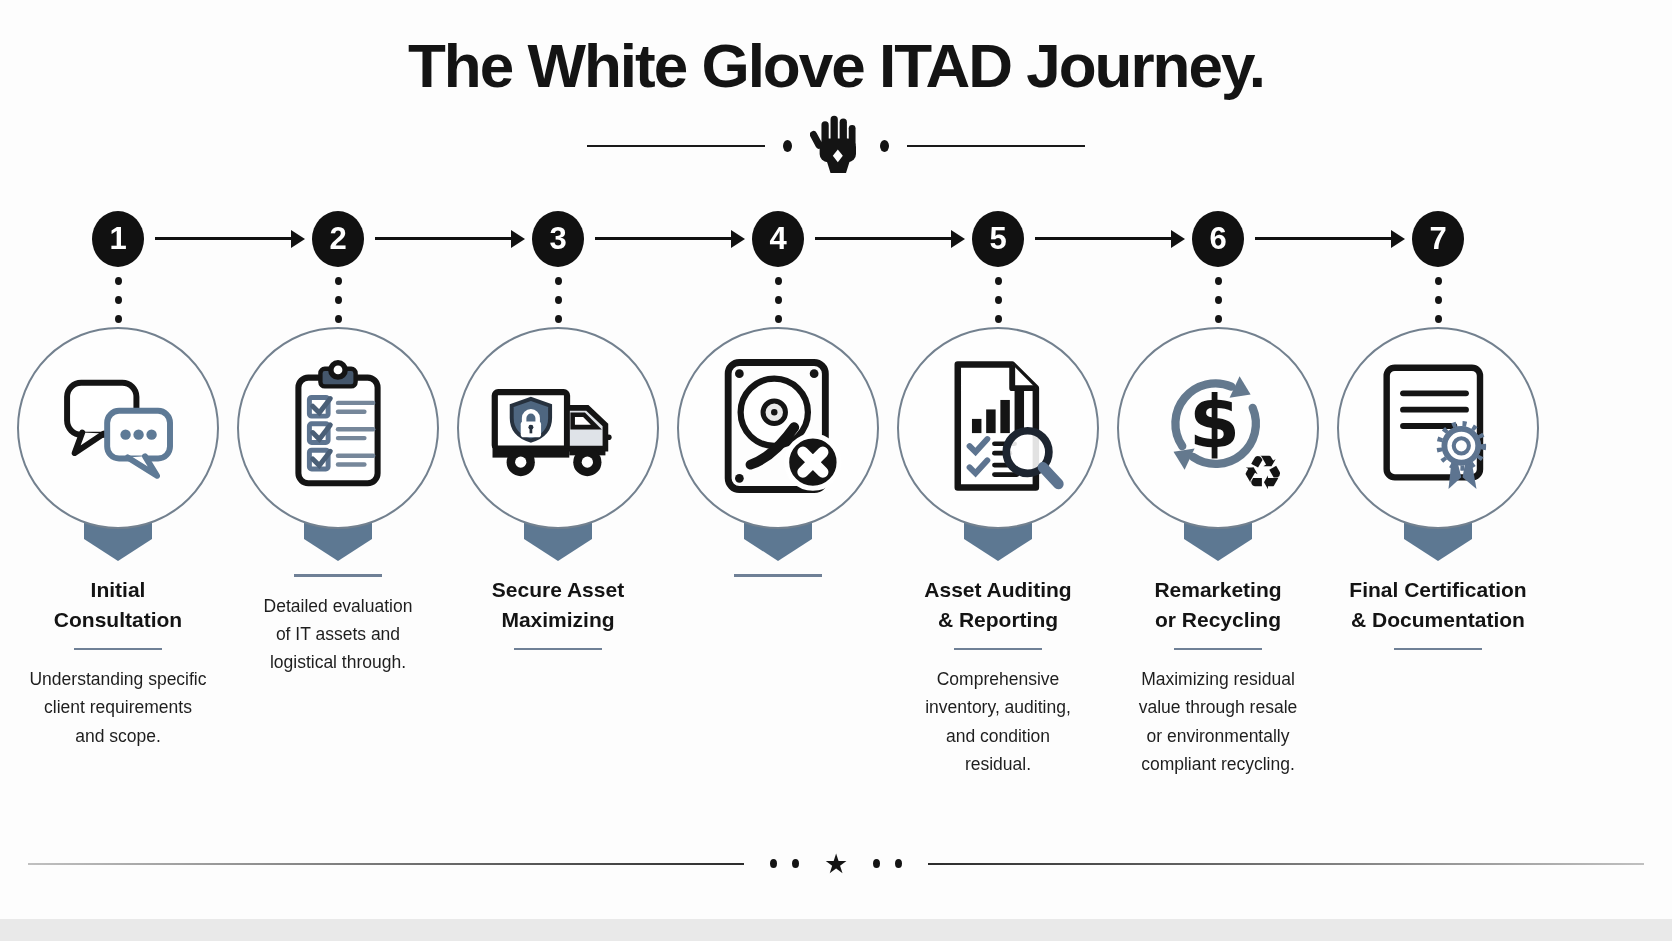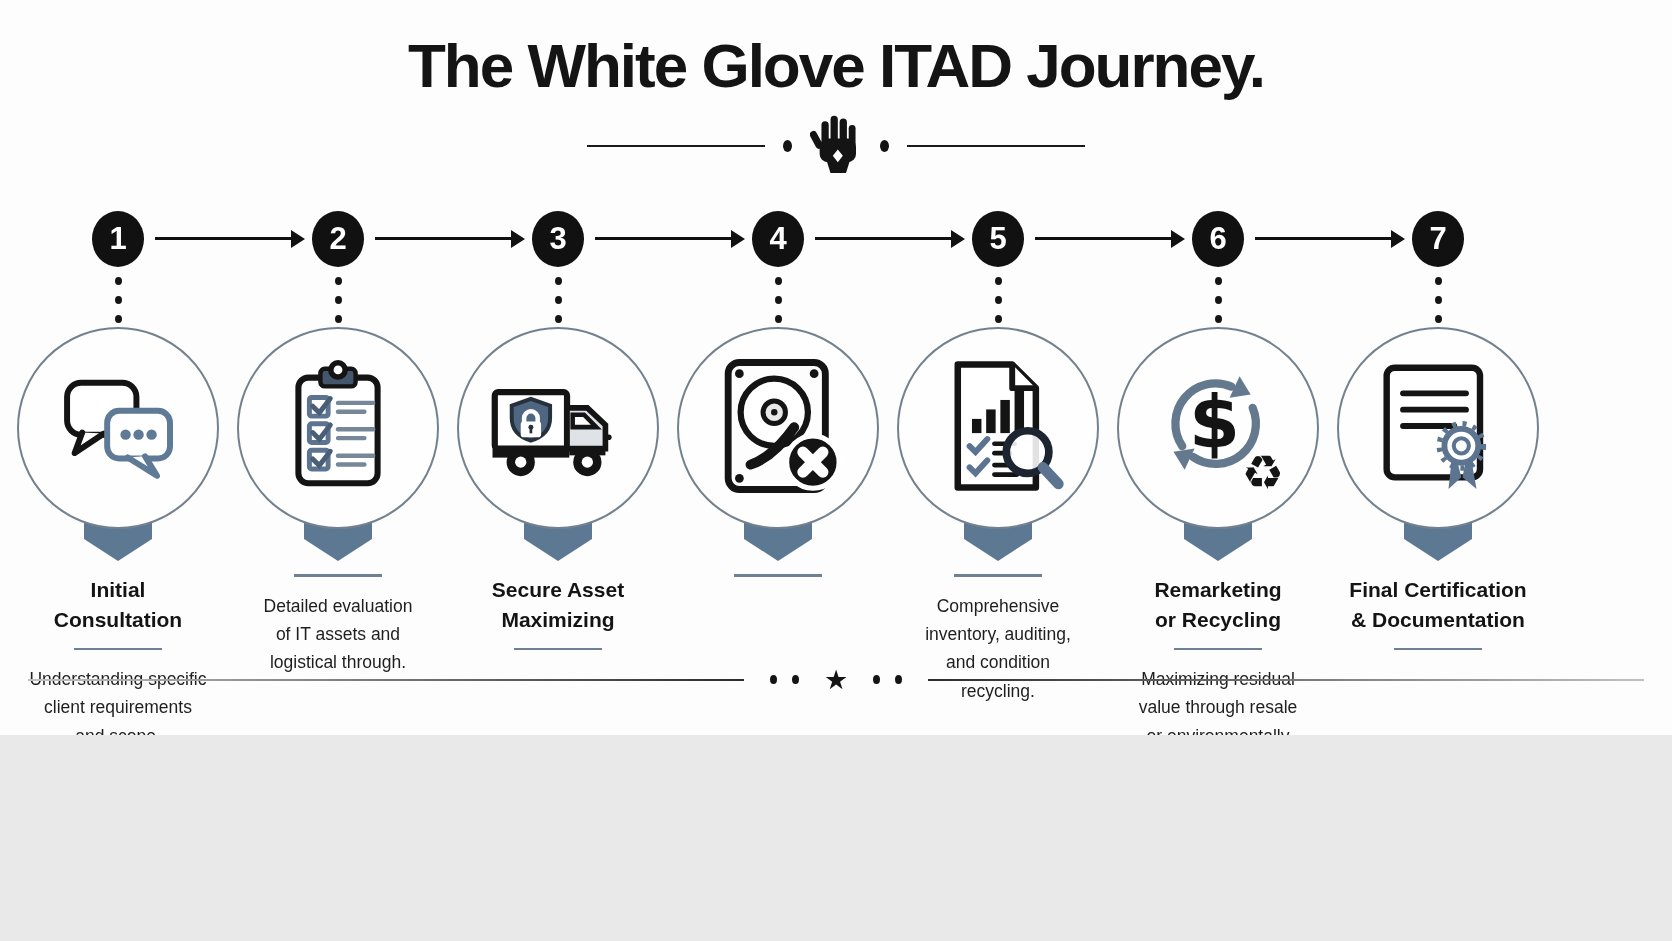--- a/index.html
+++ b/index.html
@@ -1,20 +1,20 @@
 <!DOCTYPE html>
 <html><head>
 <meta charset="utf-8">
 <style>
   * { box-sizing: border-box; margin: 0; padding: 0; }
   html,body { background:#e9e9e9; }
   body { font-family: "Liberation Sans", sans-serif; }
   #canvas {
     position: relative;
-    width: 1672px; height: 735px;
+    width: 1672px; height: 919px;
     margin: 0 auto;
     background: #fdfdfd;
     overflow: hidden;
   }
   
   .title {
     padding-top: 30px;
     text-align: center;
     font-size: 62px;
     font-weight: 700;
@@ -314,25 +314,27 @@
               <path d="M36 95 l5 5 l10 -11" stroke="#5d7490" stroke-width="5"></path>
               <line x1="57" y1="93" x2="70" y2="93" stroke="#141414" stroke-width="4"></line>
               <line x1="57" y1="101" x2="76" y2="101" stroke="#141414" stroke-width="4"></line>
             </g>
             <circle cx="85" cy="82" r="18" fill="rgba(255,255,255,0.88)" stroke="#1d2530" stroke-width="6.5"></circle>
             <line x1="98" y1="95" x2="111" y2="109" stroke="#5d7490" stroke-width="9" stroke-linecap="round"></line>
           </svg>
         </span>
       </div>
       <div class="pointer-tab"></div>
+      <div class="step-title">Asset Auditing
+&amp; Reporting</div>
       <div class="step-divider"></div>
       <div class="step-desc">Comprehensive
 inventory, auditing,
 and condition
-recycling.</div>
+residual.</div>
     </div>
 
     <div class="step-col">
       <div class="badge">6</div>
       <div class="dots-v">
           <i></i>
           <i></i>
           <i></i>
         </div>
       <div class="icon-circle">

